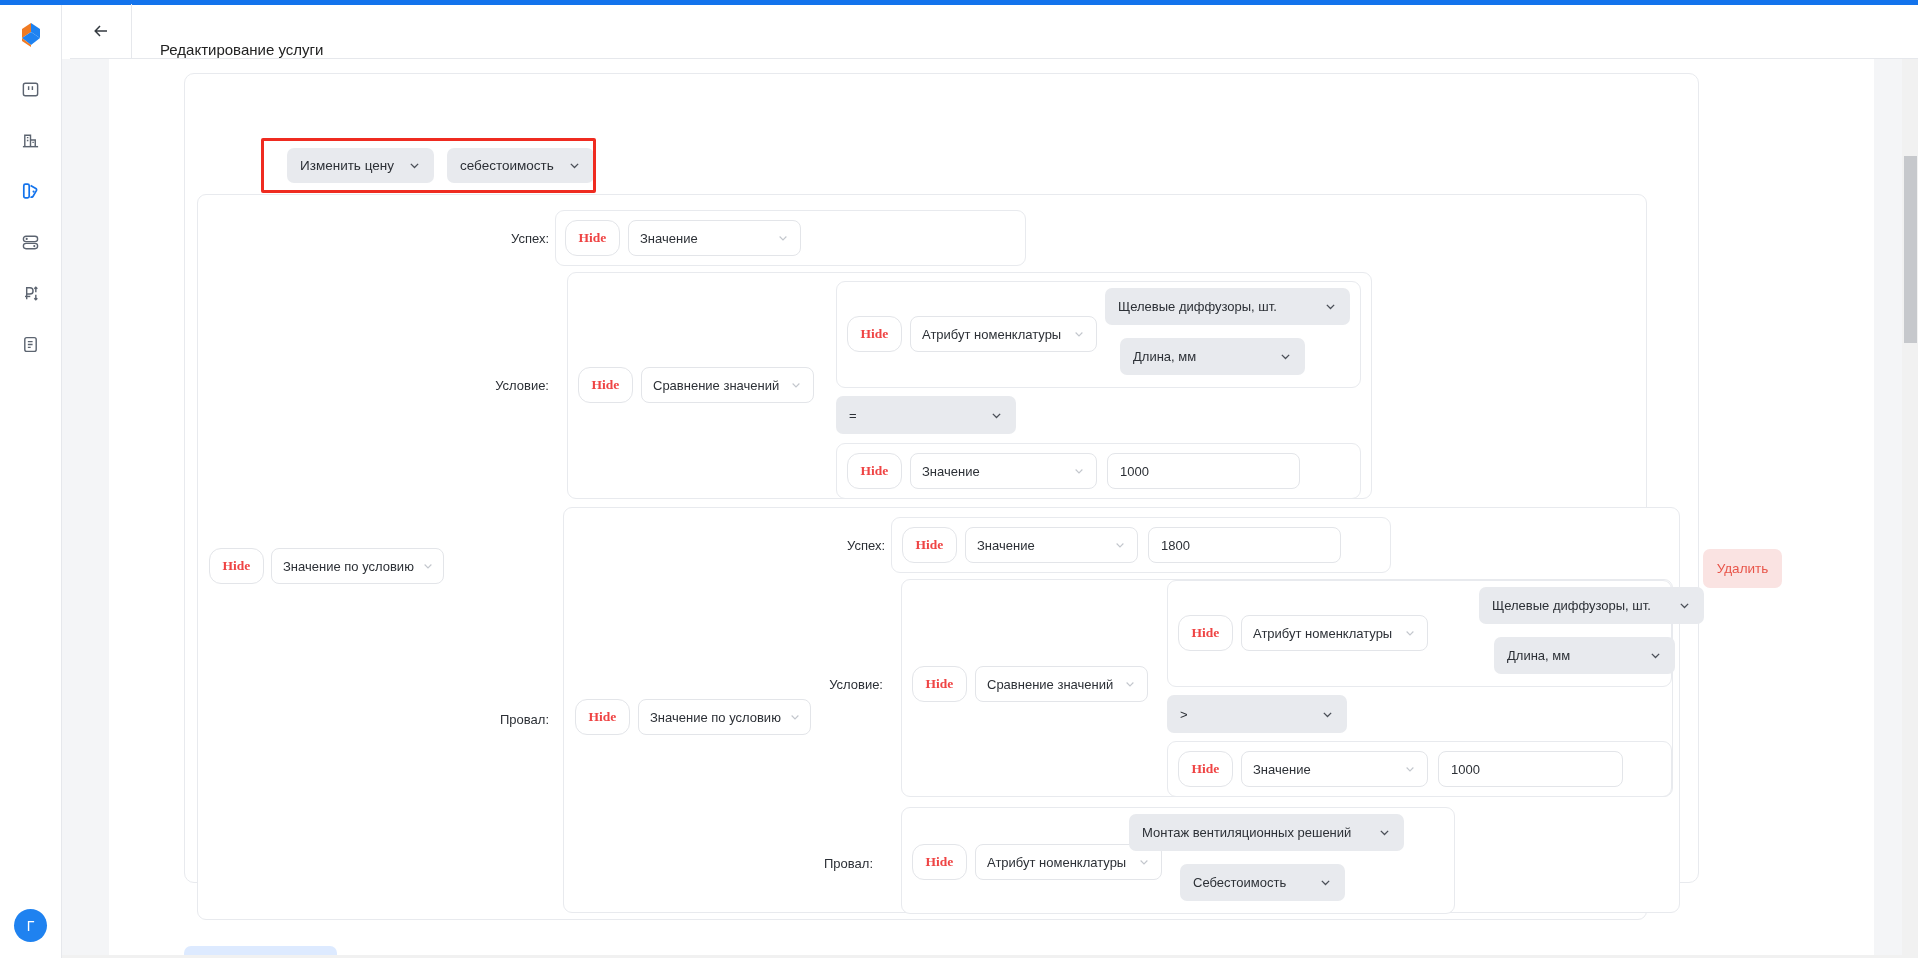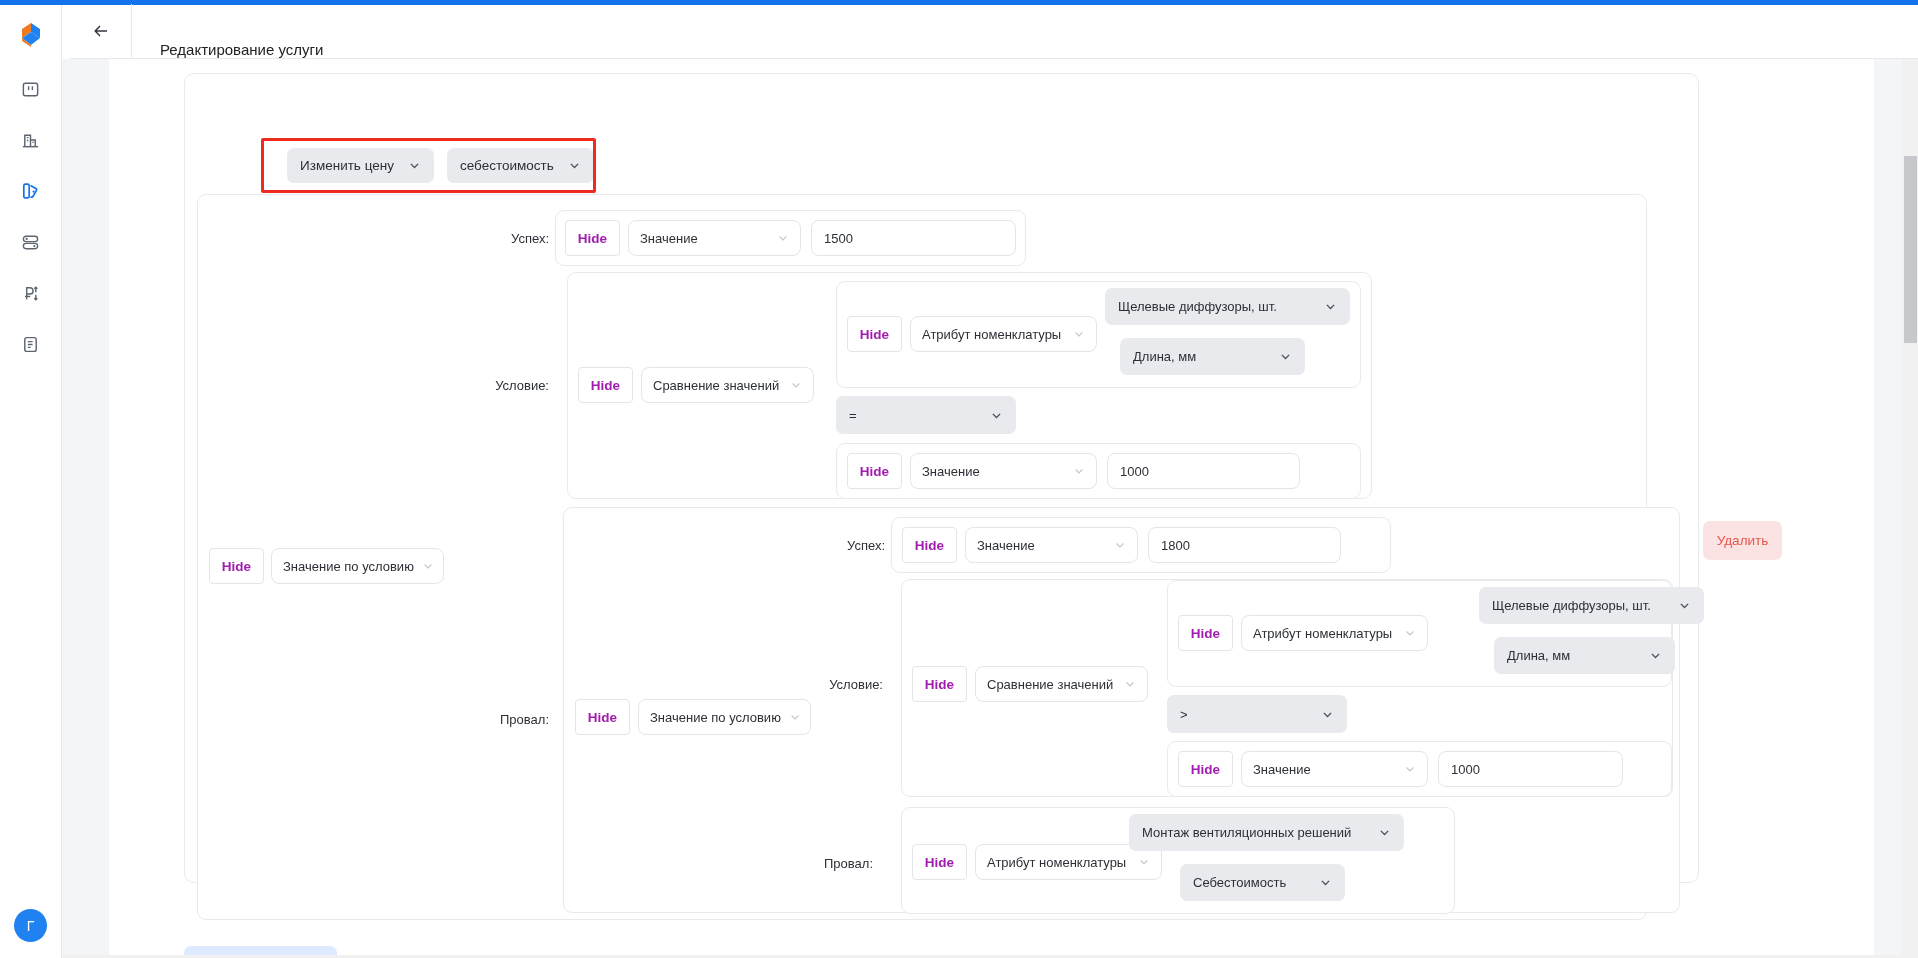--- a/index.html
+++ b/index.html
@@ -84,23 +84,23 @@
 
   
   .box { position: absolute; border: 1px solid #e8eaee; border-radius: 9px; background: #fff; }
 
   .label {
     position: absolute; font-size: 13px; color: #2c3036; text-align: right;
     white-space: nowrap;
   }
 
   .hide-btn {
-    position: absolute; border: 1px solid #e3e5e9; border-radius: 4px;
-    background: #fff; font-size: 13.5px; font-weight: bold; color: #a21caf;
-    display: flex; align-items: center; justify-content: center; cursor: pointer;
+    position: absolute; border: 1px solid #e3e5e9; border-radius: 12px;
+    background: #fff; font-size: 13.5px; font-weight: bold; color: #ef4444;
+    display: flex; align-items: center; justify-content: center; cursor: pointer; font-family: Liberation Serif, serif;
   }
 
   .select {
     position: absolute; border: 1px solid #e3e5e9; border-radius: 8px; background: #fff;
     display: flex; align-items: center; justify-content: space-between;
     padding: 0 11px; font-size: 13px; color: #2c3036; cursor: pointer; white-space: nowrap;
   }
   .select .chev { color: #c3c7cd; margin-left: 8px; display:flex; }
 
   .textinput {
@@ -113,20 +113,21 @@
     position: absolute; background: #e8eaee; border-radius: 7px;
     display: flex; align-items: center; justify-content: space-between;
     padding: 0 13px; font-size: 13px; color: #2c3036; cursor: pointer; white-space: nowrap;
   }
   .greypill .chev { color: #4b5058; margin-left: 10px; display:flex; }
 
   .delete-btn {
     position: absolute; background: #fae3e2; color: #e8554a; border-radius: 7px;
     font-size: 13.5px; display: flex; align-items: center; justify-content: center;
     cursor: pointer;
+    margin-top: 28px;
   }
 
   .add-rule-btn {
     position: absolute; background: #ddeaff; color: #1f82f0; border-radius: 7px;
     font-size: 14px; display: flex; align-items: center; justify-content: center;
     cursor: pointer;
   }
 
   
   .vscroll-track {
@@ -276,21 +277,20 @@
       <div class="label" style="top:172px; left:360px; width:80px;">Успех:</div>
       <div class="hide-btn" style="top:161px; left:456px; width:55px; height:36px;">Hide</div>
       <div class="select" style="top:161px; left:519px; width:173px; height:36px;">
         <span>Значение</span>
         <span class="chev">
           <svg width="12" height="12" viewBox="0 0 16 16" fill="none" stroke="currentColor" stroke-width="1.5">
               <path d="M3.5 6l4.5 4.5L12.5 6"></path>
             </svg>
         </span>
       </div>
-      <div class="textinput" style="top:161px; left:702px; width:205px; height:36px;">1500</div>
 
       <div class="box" style="top:213px; left:458px; width:805px; height:227px;"></div>
       <div class="label" style="top:319px; left:348px; width:92px;">Условие:</div>
       <div class="hide-btn" style="top:308px; left:469px; width:55px; height:36px;">Hide</div>
       <div class="select" style="top:308px; left:532px; width:173px; height:36px;">
         <span>Сравнение значений</span>
         <span class="chev">
           <svg width="12" height="12" viewBox="0 0 16 16" fill="none" stroke="currentColor" stroke-width="1.5">
               <path d="M3.5 6l4.5 4.5L12.5 6"></path>
             </svg>

